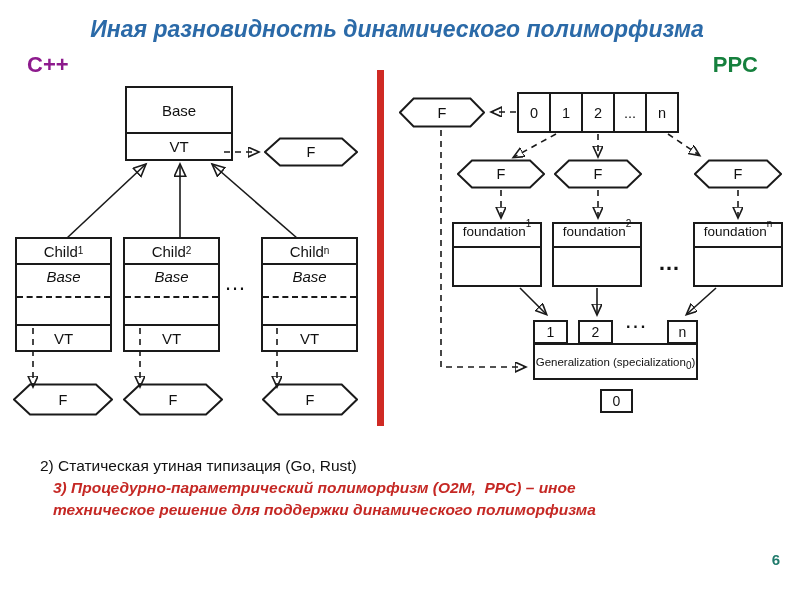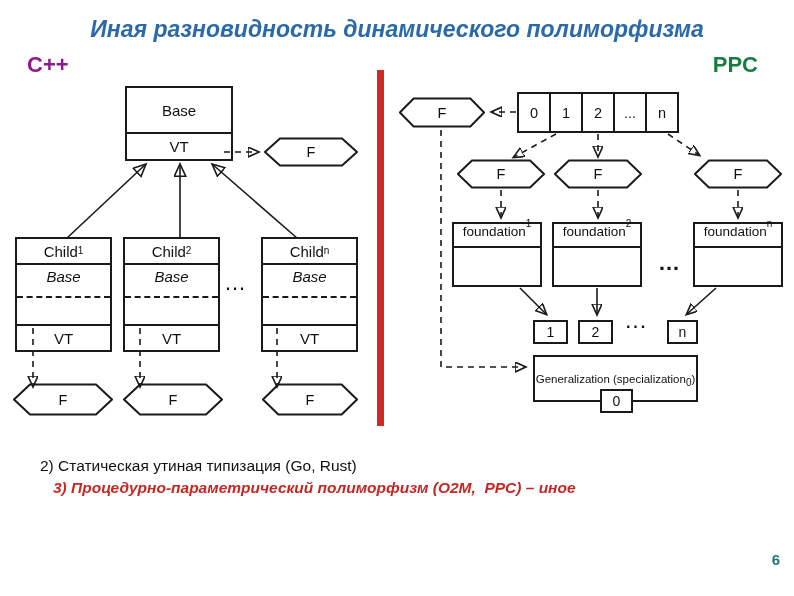--- a/index.html
+++ b/index.html
@@ -195,21 +195,21 @@
     </div>
 </div>
 
 <div class="ellipsis bold" style="left:658px; top:250px;">…</div>
 
 <div class="box spec-cell vcenter" style="left:533px; top:320px;">1</div>
 <div class="box spec-cell vcenter" style="left:578px; top:320px;">2</div>
 <div class="spec-ellipsis">···</div>
 <div class="box spec-cell vcenter" style="left:667px; top:320px; width:31px;">n</div>
 
-<div class="box vcenter" style="left:533px; top:343px; width:165px; height:47px;margin-top:12px;">
+<div class="box vcenter" style="left:533px; top:343px; width:165px; height:37px;">
   <div class="gen-label"><span>Generalization (specialization</span><sub>0</sub><span>)</span></div>
 </div>
 <div class="box spec-cell vcenter" style="left:600px; top:389px; width:33px;">0</div>
 
 <svg class="connectors">
   <defs>
     <marker id="af" markerUnits="userSpaceOnUse" markerWidth="13" markerHeight="11" refX="10" refY="5" orient="auto">
       <path d="M0,0 L11,5 L0,10 z" fill="#1a1a1a" stroke="none"></path>
     </marker>
     <marker id="ah" markerUnits="userSpaceOnUse" markerWidth="16" markerHeight="14" refX="13" refY="6.5" orient="auto">
@@ -234,15 +234,16 @@
   <line x1="738" y1="190" x2="738" y2="217" class="dashed" marker-end="url(#af)"></line>
   <line x1="520" y1="288" x2="546" y2="314" marker-end="url(#af)"></line>
   <line x1="597" y1="288" x2="597" y2="314" marker-end="url(#af)"></line>
   <line x1="716" y1="288" x2="687" y2="314" marker-end="url(#af)"></line>
   <path d="M441,130 V367 H525" class="dashed" marker-end="url(#af)"></path>
 </svg>
 
 <div class="footer">
   <div>2) Статическая утиная типизация (Go, Rust)</div>
   <div class="red-line">3) Процедурно-параметрический полиморфизм (О2М,  PPC) – иное</div>
+  <div class="red-line">техническое решение для поддержки динамического полиморфизма</div>
 </div>
 
 <div class="page-number">6</div>
 
 </body></html>

